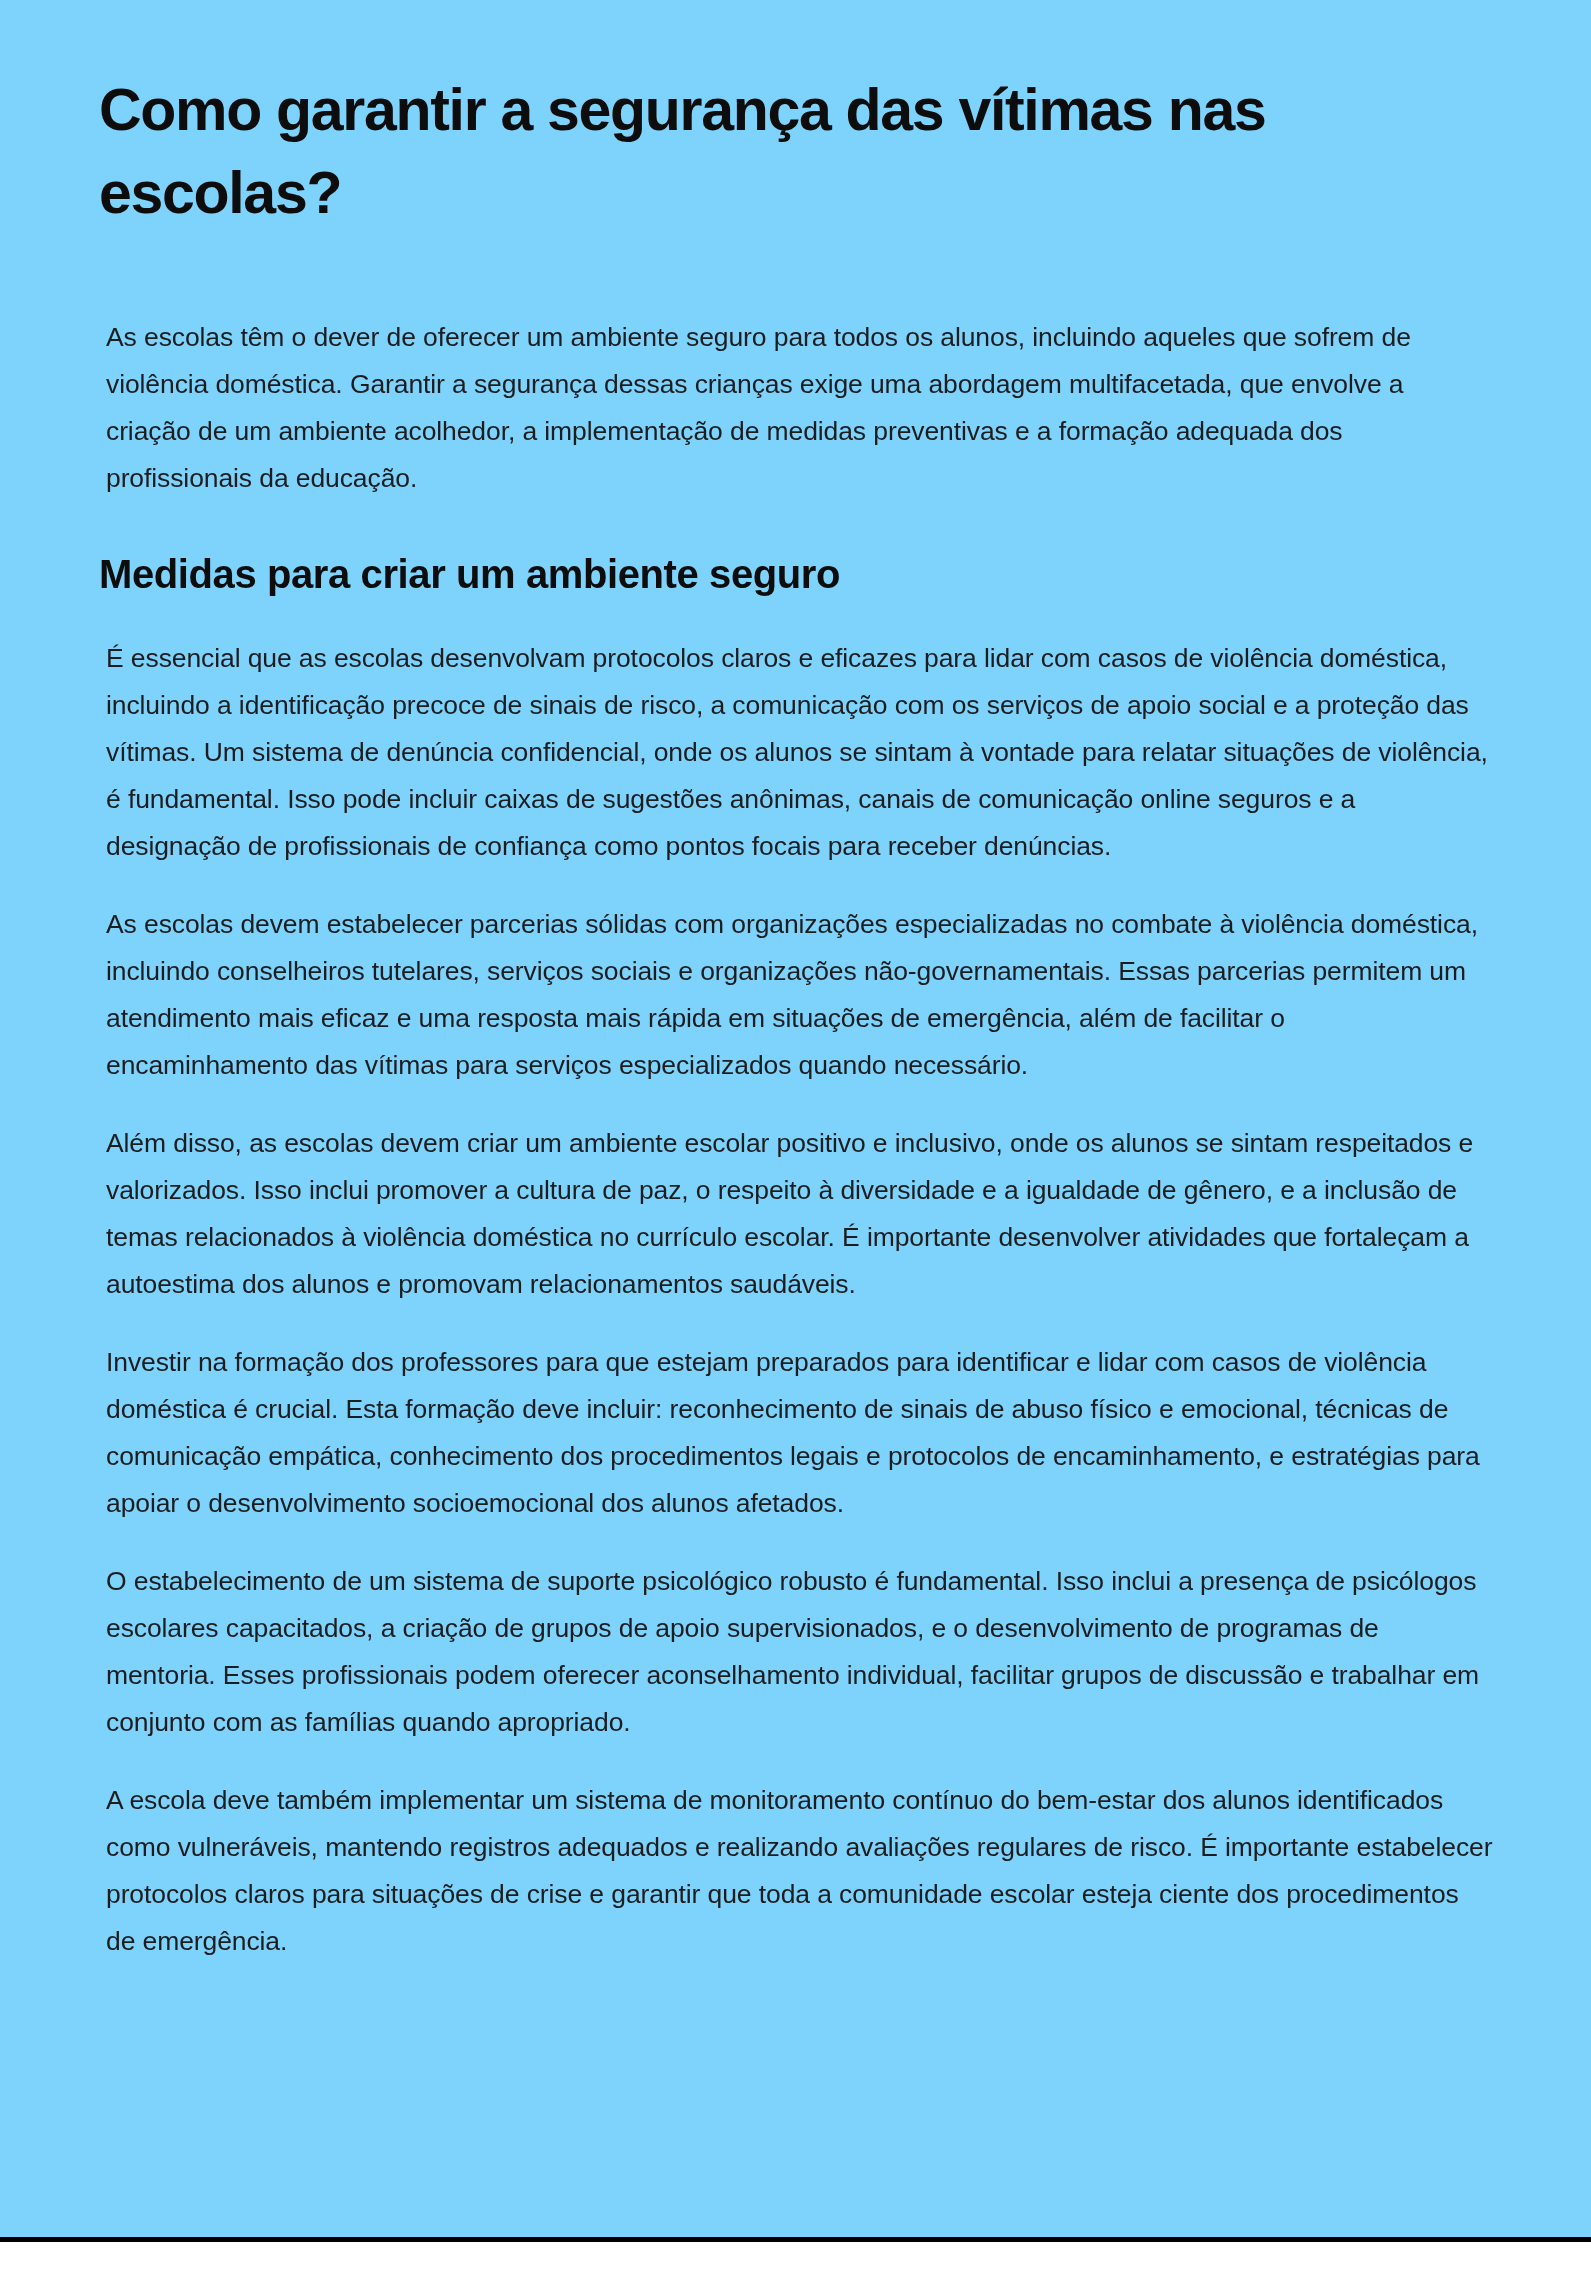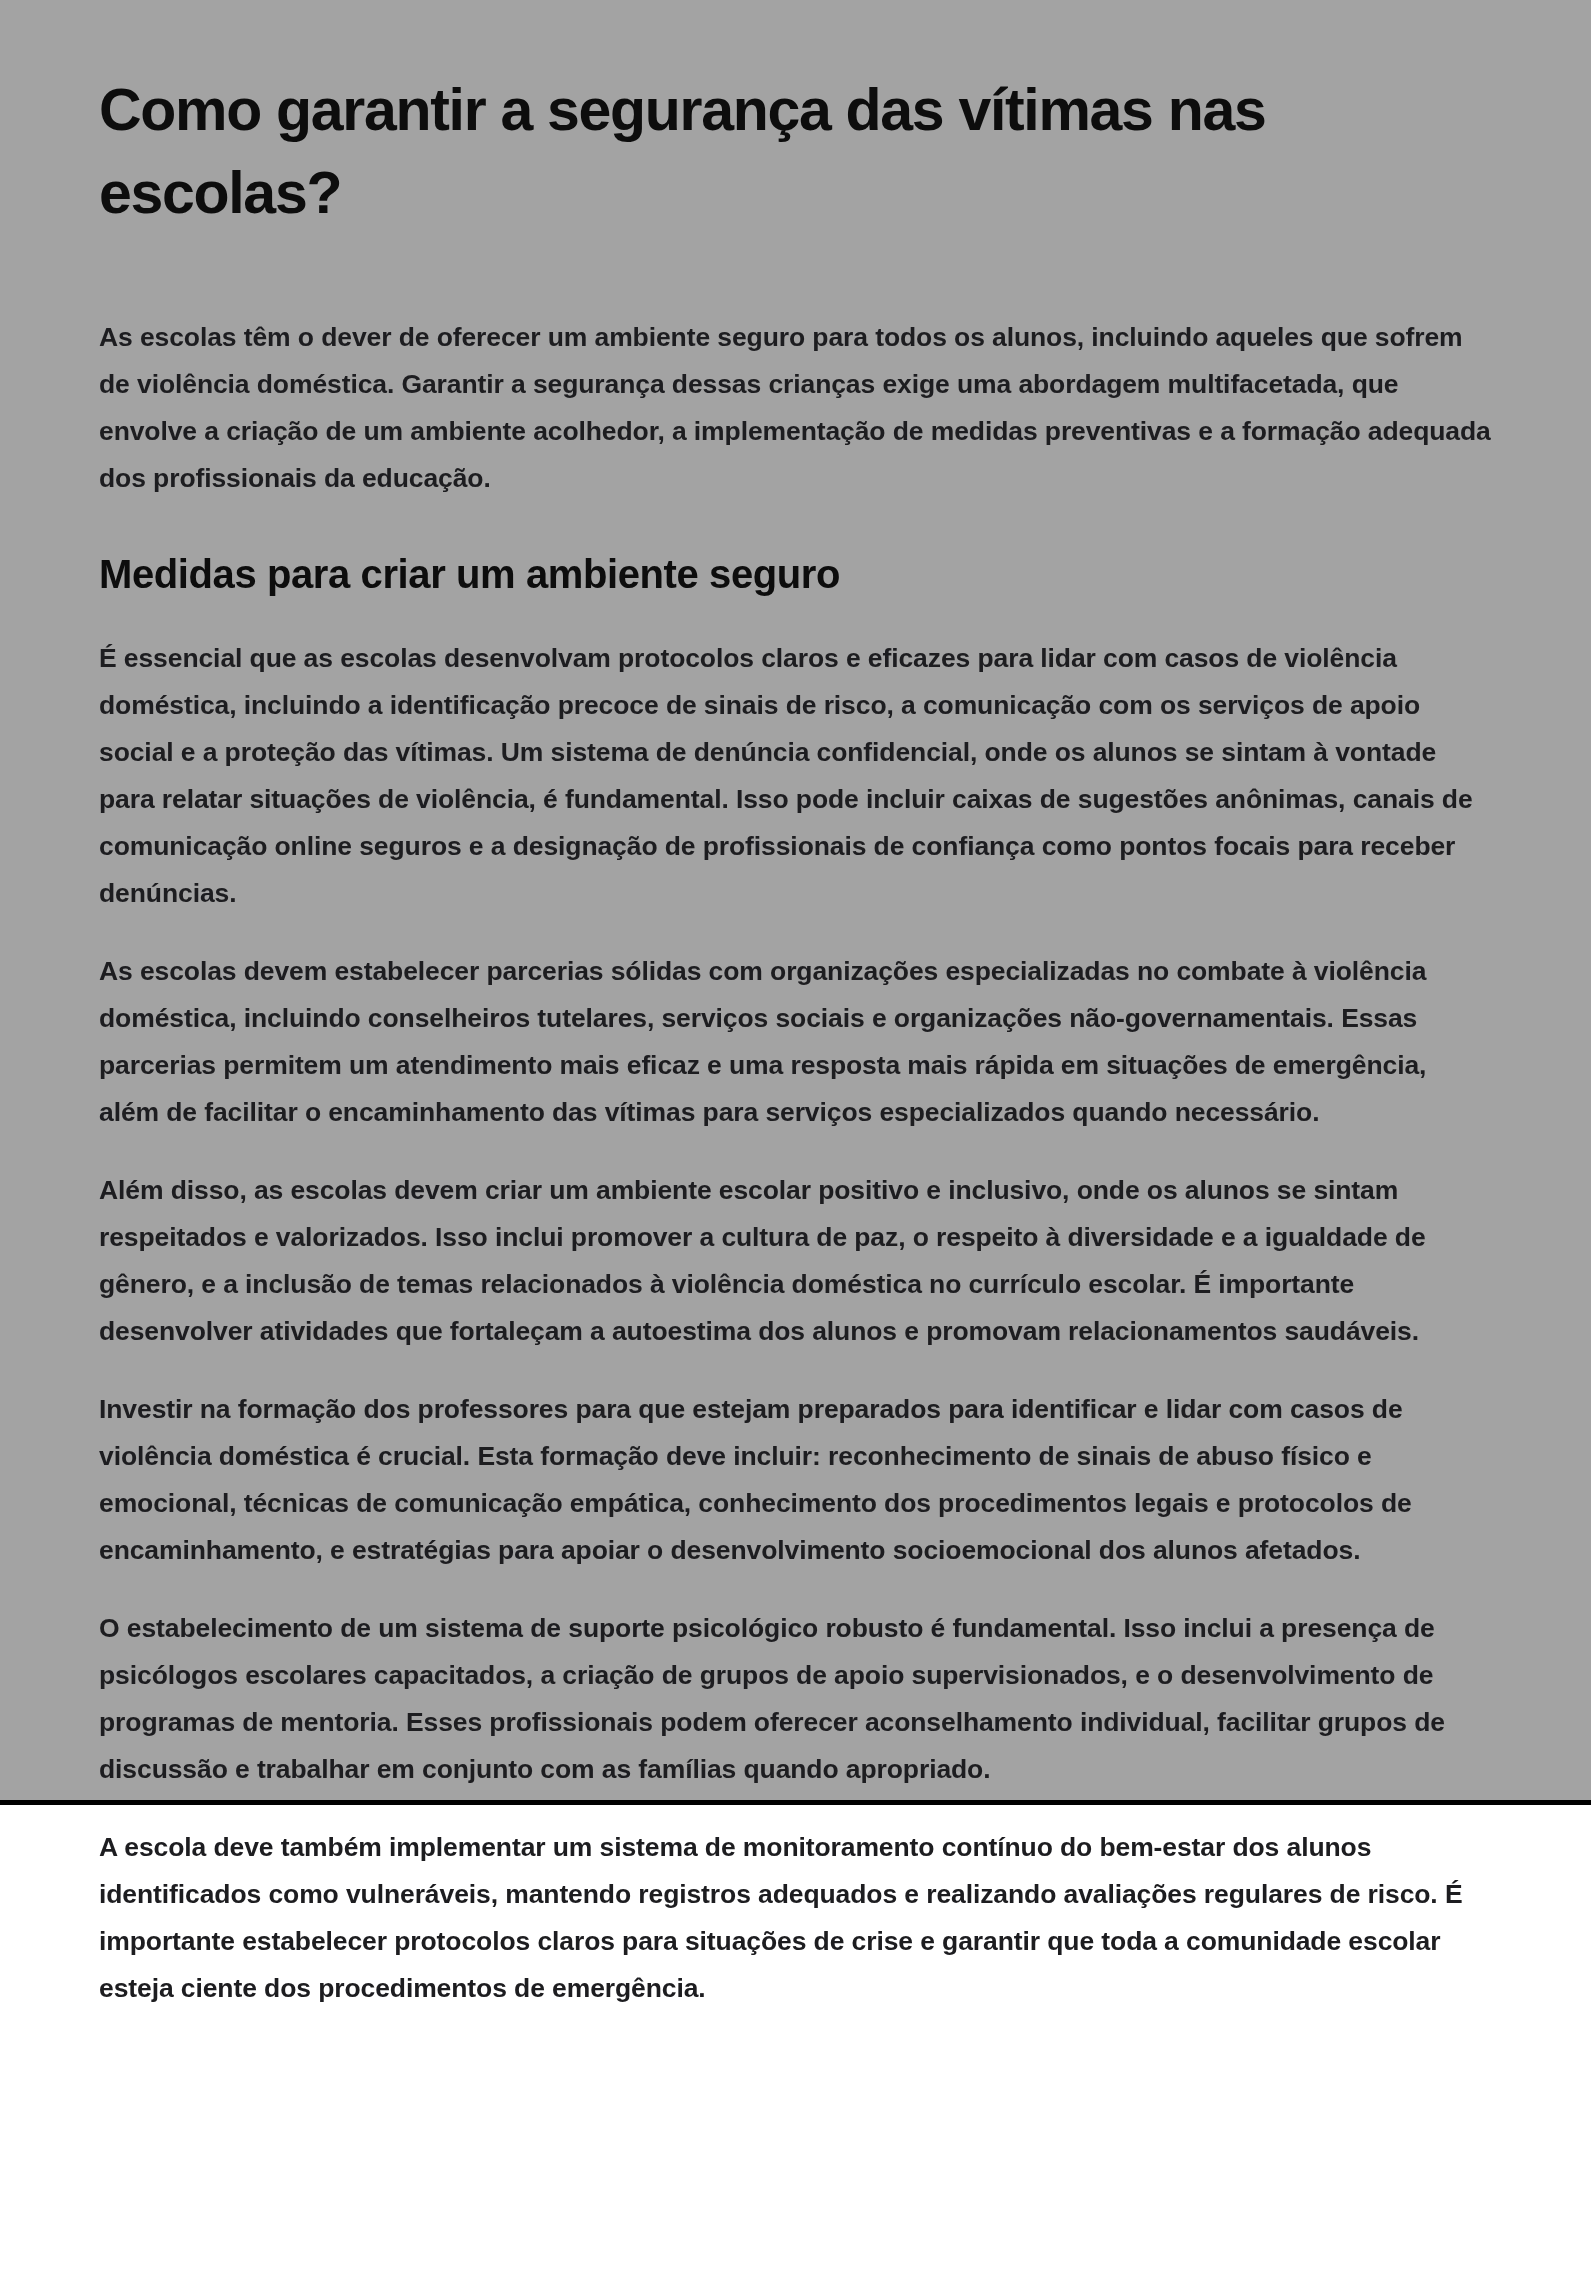--- a/index.html
+++ b/index.html
@@ -8,22 +8,22 @@
     width: 1592px;
     height: 2295px;
     background: #ffffff;
     overflow: hidden;
     font-family: "Liberation Sans", "DejaVu Sans", sans-serif;
   }
 
   .page {
     position: relative;
     width: 1592px;
-    height: 1805px;
-    background: #a3a3a3;
+    height: 2242px;
+    background: #7dd3fc;
   }
 
   .article {
     padding: 69px 99px 0 99px;
     color: #0d0d0d;
   }
 
   h1.title {
     font-size: 59px;
     font-weight: 700;
@@ -37,25 +37,25 @@
     font-size: 40px;
     font-weight: 700;
     line-height: 1.3;
     letter-spacing: -0.4px;
     color: #0d0d0d;
     margin: 46px 0 35px 0;
   }
 
   p.body-paragraph {
     font-size: 26.5px;
-    font-weight: 700;
+    font-weight: 400;
     line-height: 47px;
     letter-spacing: -0.1px;
     color: #1d1d20;
-    margin: 0 0 31px 0;
+    margin: 0 0 31px 7px;
     max-width: 1397px;
   }
 
   .bottom-edge-bar {
     position: absolute;
     left: 0;
     bottom: 0;
     width: 1592px;
     height: 5.3px;
     background: #000000;

